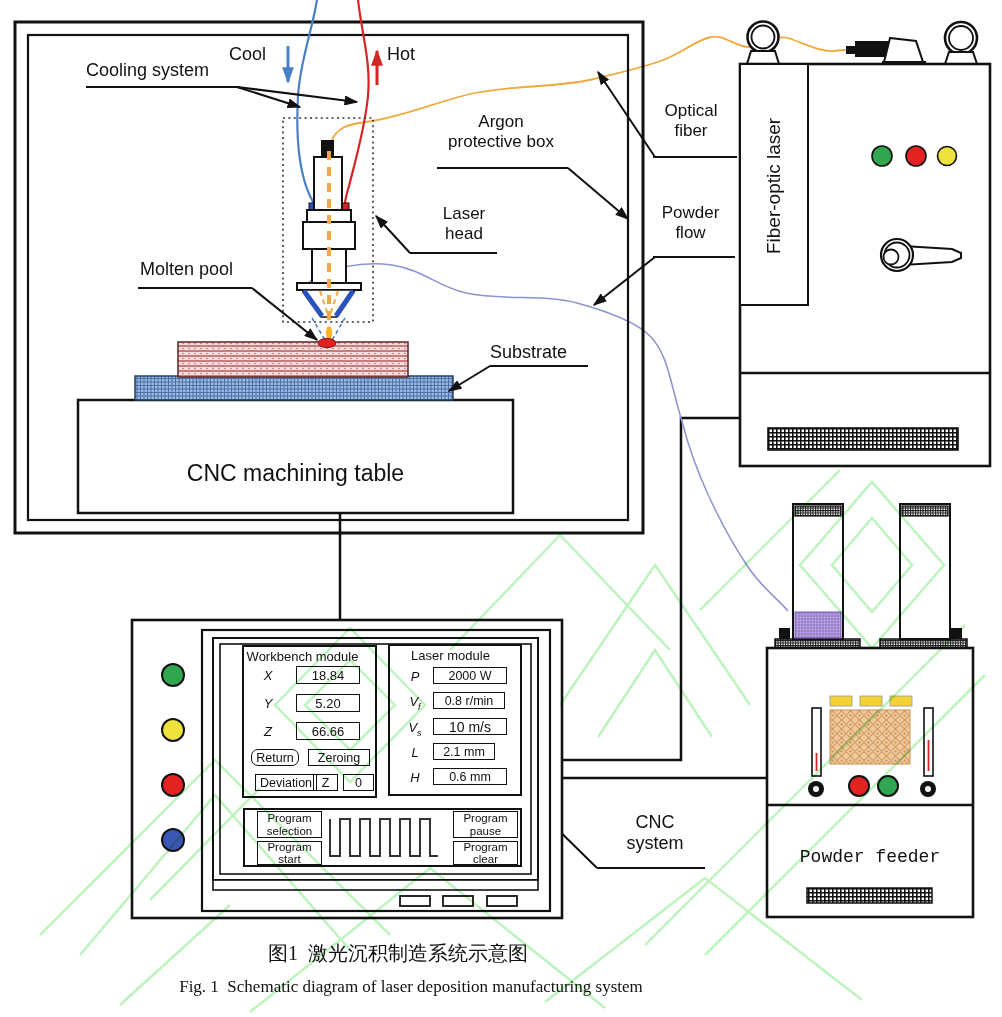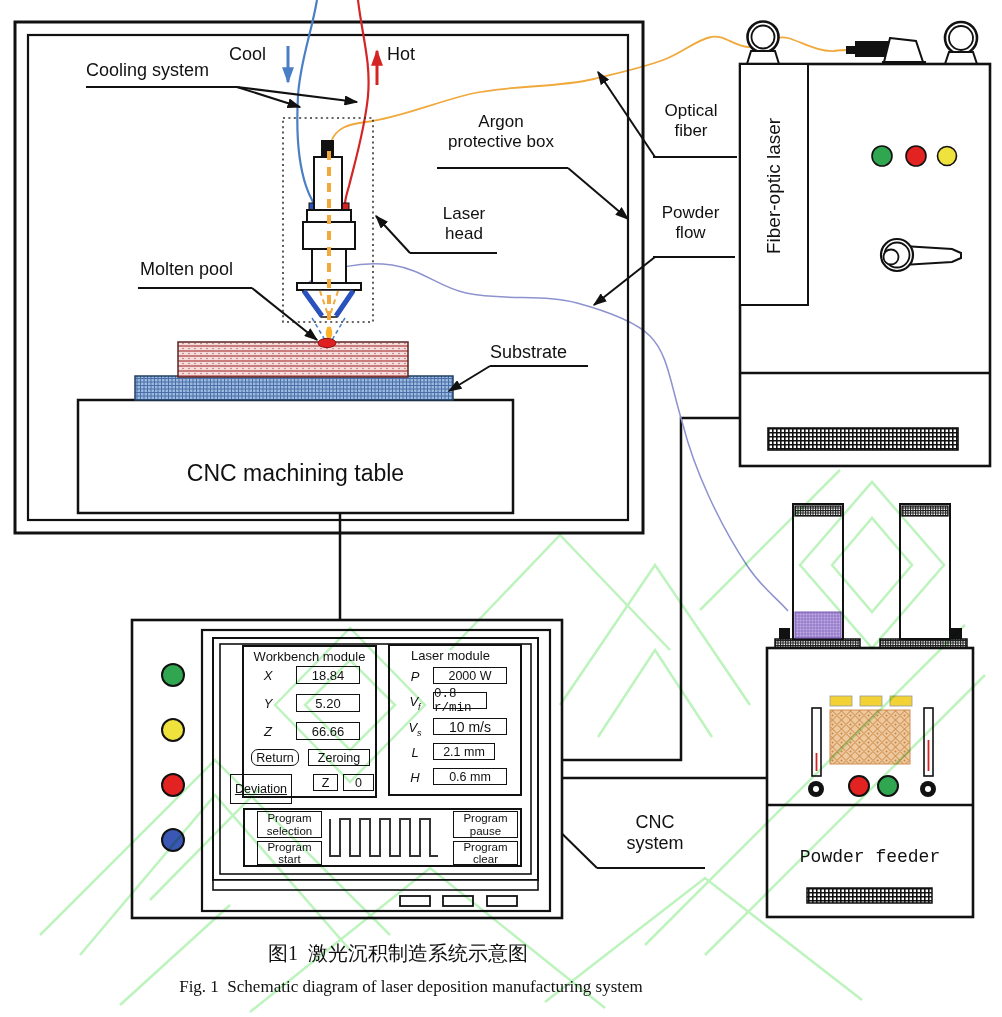--- a/index.html
+++ b/index.html
@@ -240,39 +240,39 @@
 <div class="lbl" style="left:490px;top:342px;">Substrate</div>
 <div class="lbl ctr" style="left:78px;top:460px;width:435px;font-size:23px;">CNC machining table</div>
 <div class="lbl ctr" style="left:599px;top:812px;width:112px;">
   <span style="display:block">CNC</span>
   <span style="display:block">system</span>
 </div>
 <div class="lbl ctr" style="left:666px;top:175px;width:216px;font-size:19px;transform:rotate(-90deg);transform-origin:center;">Fiber-optic laser</div>
 <div class="lbl ctr" style="left:767px;top:847px;width:206px;font-family:Liberation Mono, monospace;">Powder feeder</div>
 
 <div class="box" style="left:242px;top:645px;width:135px;height:153px;"></div>
-<div class="mtitle" style="left:242px;top:649px;width:135px;">Workbench module</div>
+<div class="mtitle" style="left:235px;top:649px;width:135px;">Workbench module</div>
 <div class="mlabel" style="left:255px;top:668px;">X</div>
 <div class="vbox" style="left:296px;top:666px;width:64px;height:18px;">18.84</div>
 <div class="mlabel" style="left:255px;top:696px;">Y</div>
 <div class="vbox" style="left:296px;top:694px;width:64px;height:18px;">5.20</div>
 <div class="mlabel" style="left:255px;top:724px;">Z</div>
 <div class="vbox" style="left:296px;top:722px;width:64px;height:18px;">66.66</div>
 <div class="sbtn" style="left:251px;top:749px;width:48px;height:17px;border-radius:7px;">Return</div>
 <div class="sbtn" style="left:308px;top:749px;width:62px;height:17px;">Zeroing</div>
-<div class="sbtn" style="left:230px;top:774px;width:62px;height:30px;text-decoration:underline;">Deviation</div>
+<div class="sbtn" style="left:255px;top:774px;width:62px;height:17px;">Deviation</div>
 <div class="sbtn" style="left:313px;top:774px;width:25px;height:17px;">Z</div>
 <div class="sbtn" style="left:343px;top:774px;width:31px;height:17px;">0</div>
 
 <div class="box" style="left:388px;top:644px;width:134px;height:152px;"></div>
 <div class="mtitle" style="left:388px;top:648px;width:125px;">Laser module</div>
 <div class="mlabel" style="left:402px;top:669px;"><i>P</i><sub></sub></div>
 <div class="vbox" style="left:433px;top:667px;width:74px;height:17px;font-size:12.5px;">2000 W</div>
 <div class="mlabel" style="left:402px;top:694px;"><i>V</i><sub>f</sub></div>
-<div class="vbox" style="left:433px;top:692px;width:54px;height:17px;font-size:12.5px;font-family:Liberation Mono, monospace;">0.8 r/min</div>
+<div class="vbox" style="left:433px;top:692px;width:72px;height:17px;font-size:12.5px;">0.8 r/min</div>
 <div class="mlabel" style="left:402px;top:720px;"><i>V</i><sub>s</sub></div>
 <div class="vbox" style="left:433px;top:718px;width:74px;height:17px;font-size:14px;">10 m/s</div>
 <div class="mlabel" style="left:402px;top:745px;"><i>L</i><sub></sub></div>
 <div class="vbox" style="left:433px;top:743px;width:62px;height:17px;font-size:12.5px;">2.1 mm</div>
 <div class="mlabel" style="left:402px;top:770px;"><i>H</i><sub></sub></div>
 <div class="vbox" style="left:433px;top:768px;width:74px;height:17px;font-size:12.5px;">0.6 mm</div>
 
 <div class="box" style="left:243px;top:808px;width:279px;height:59px;"></div>
 <div class="pbtn" style="left:257px;top:811px;width:65px;height:27px;">
   <span>Program</span>

